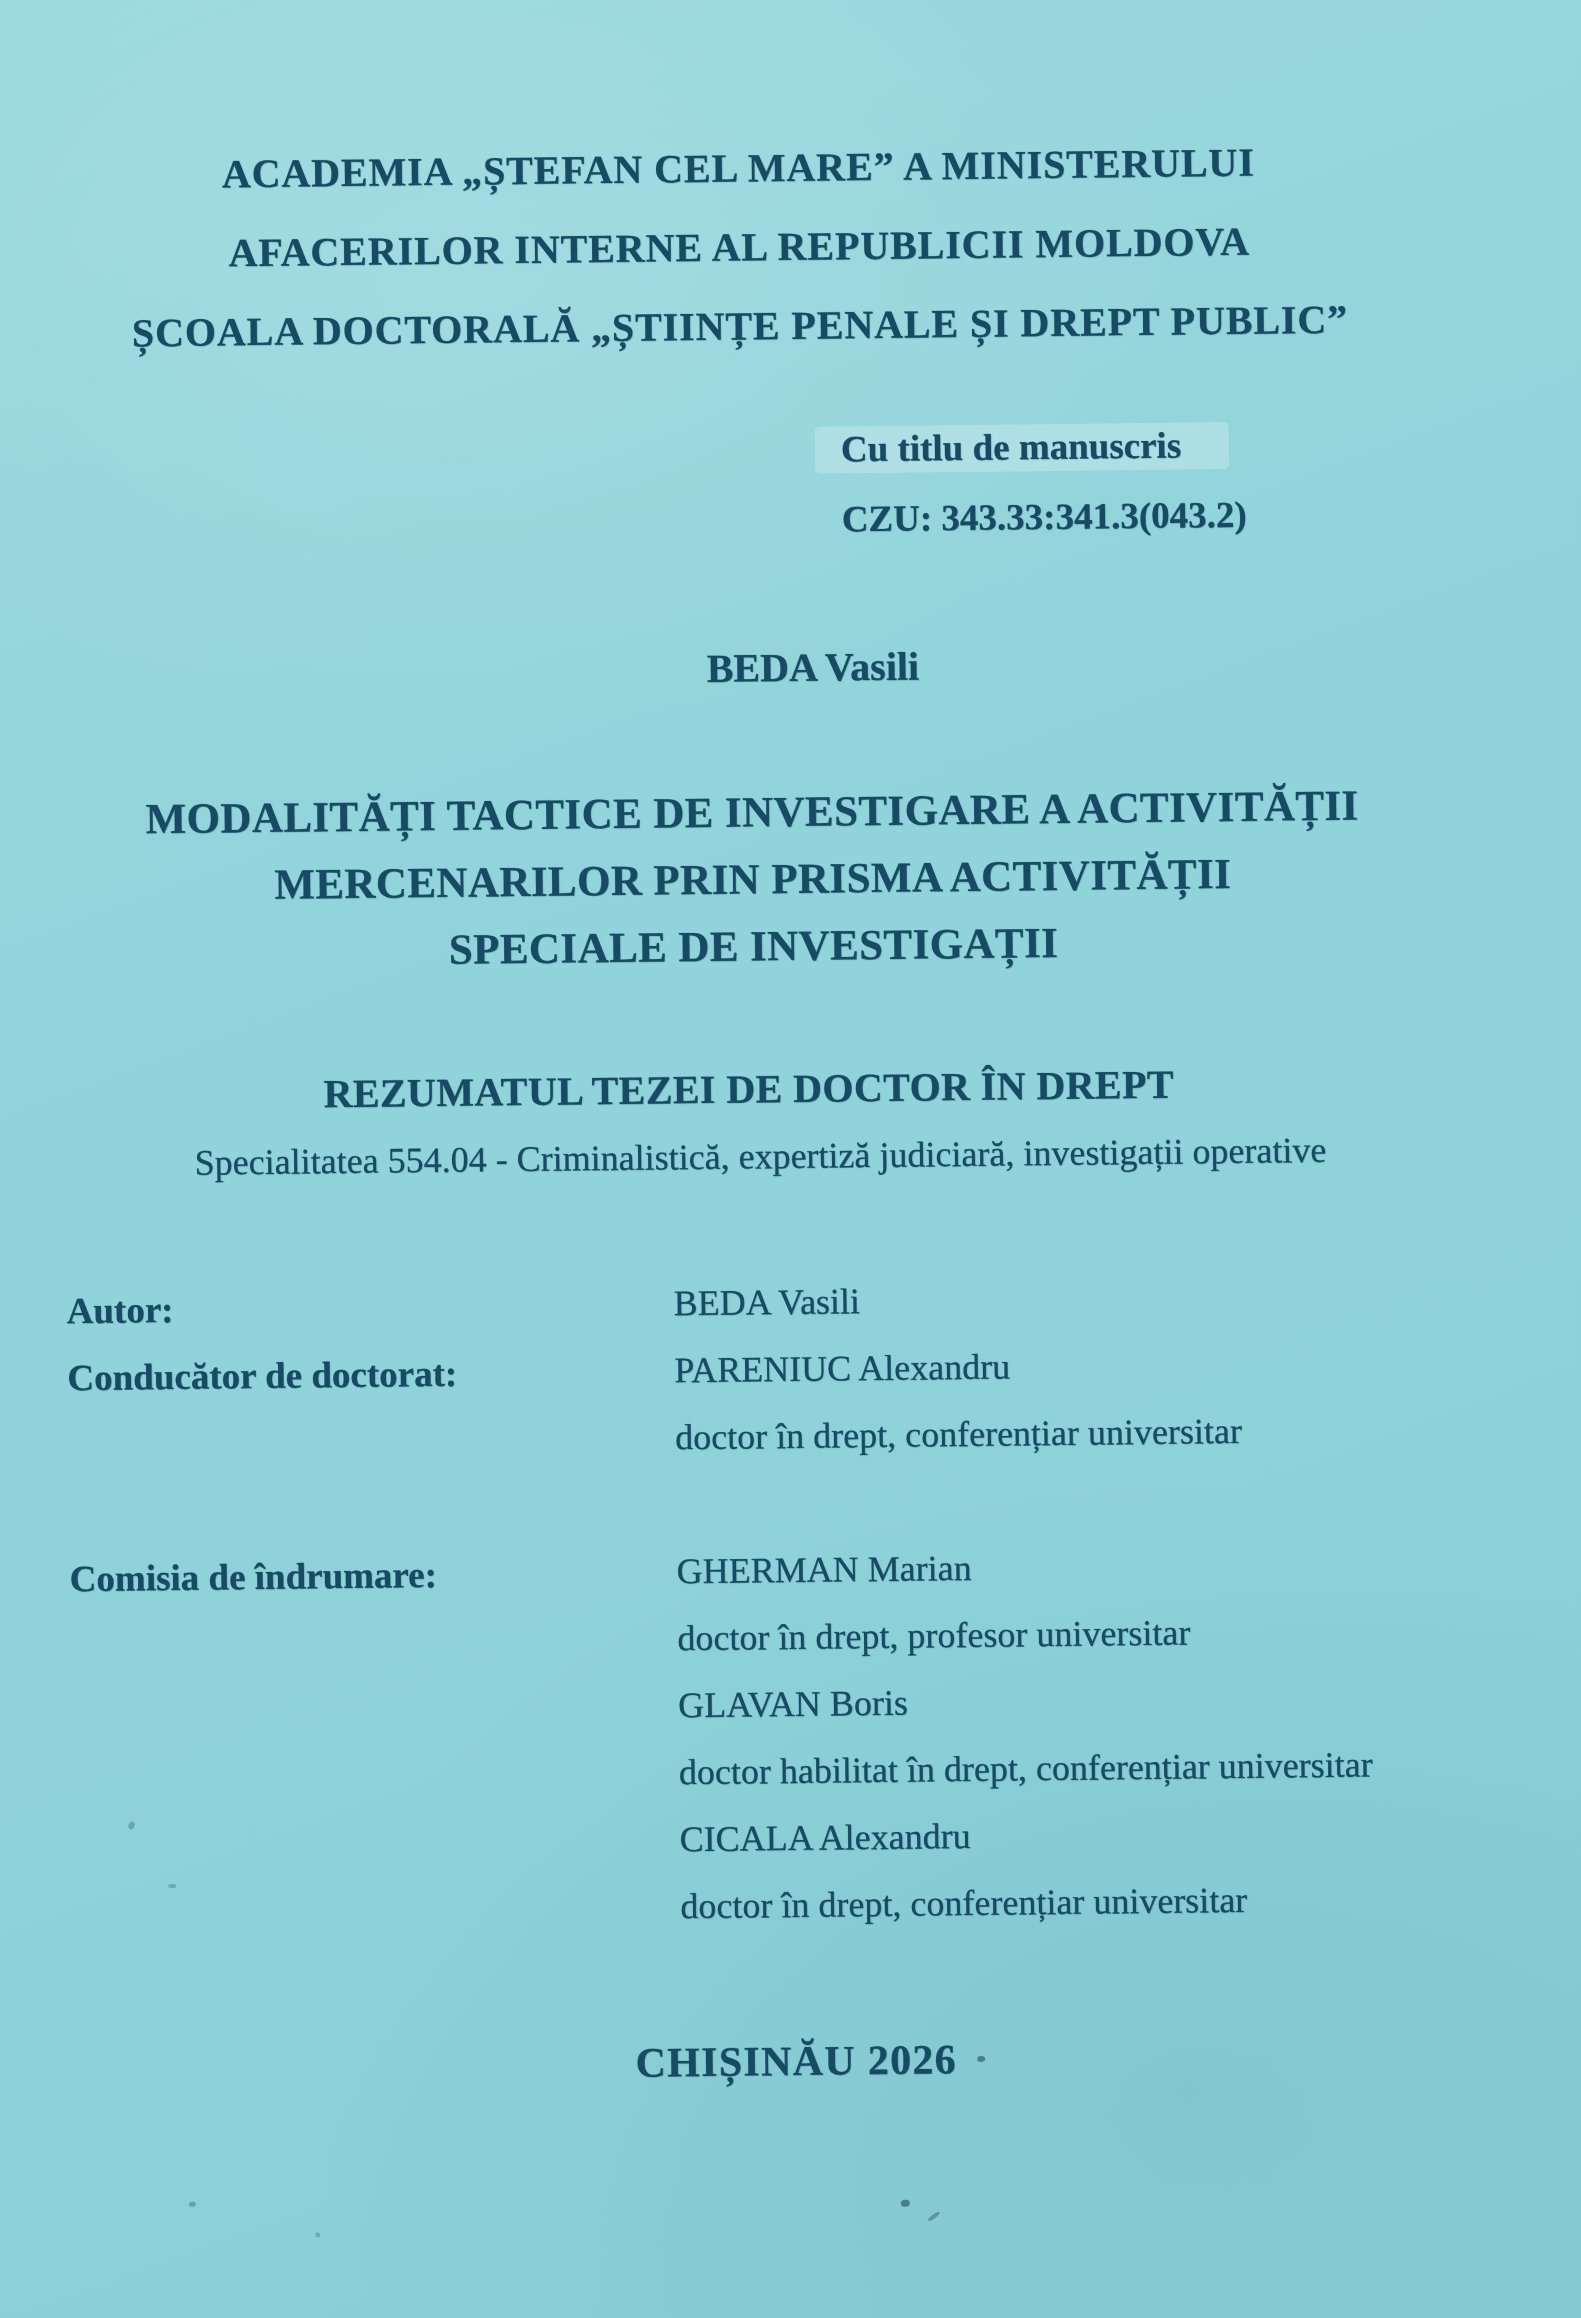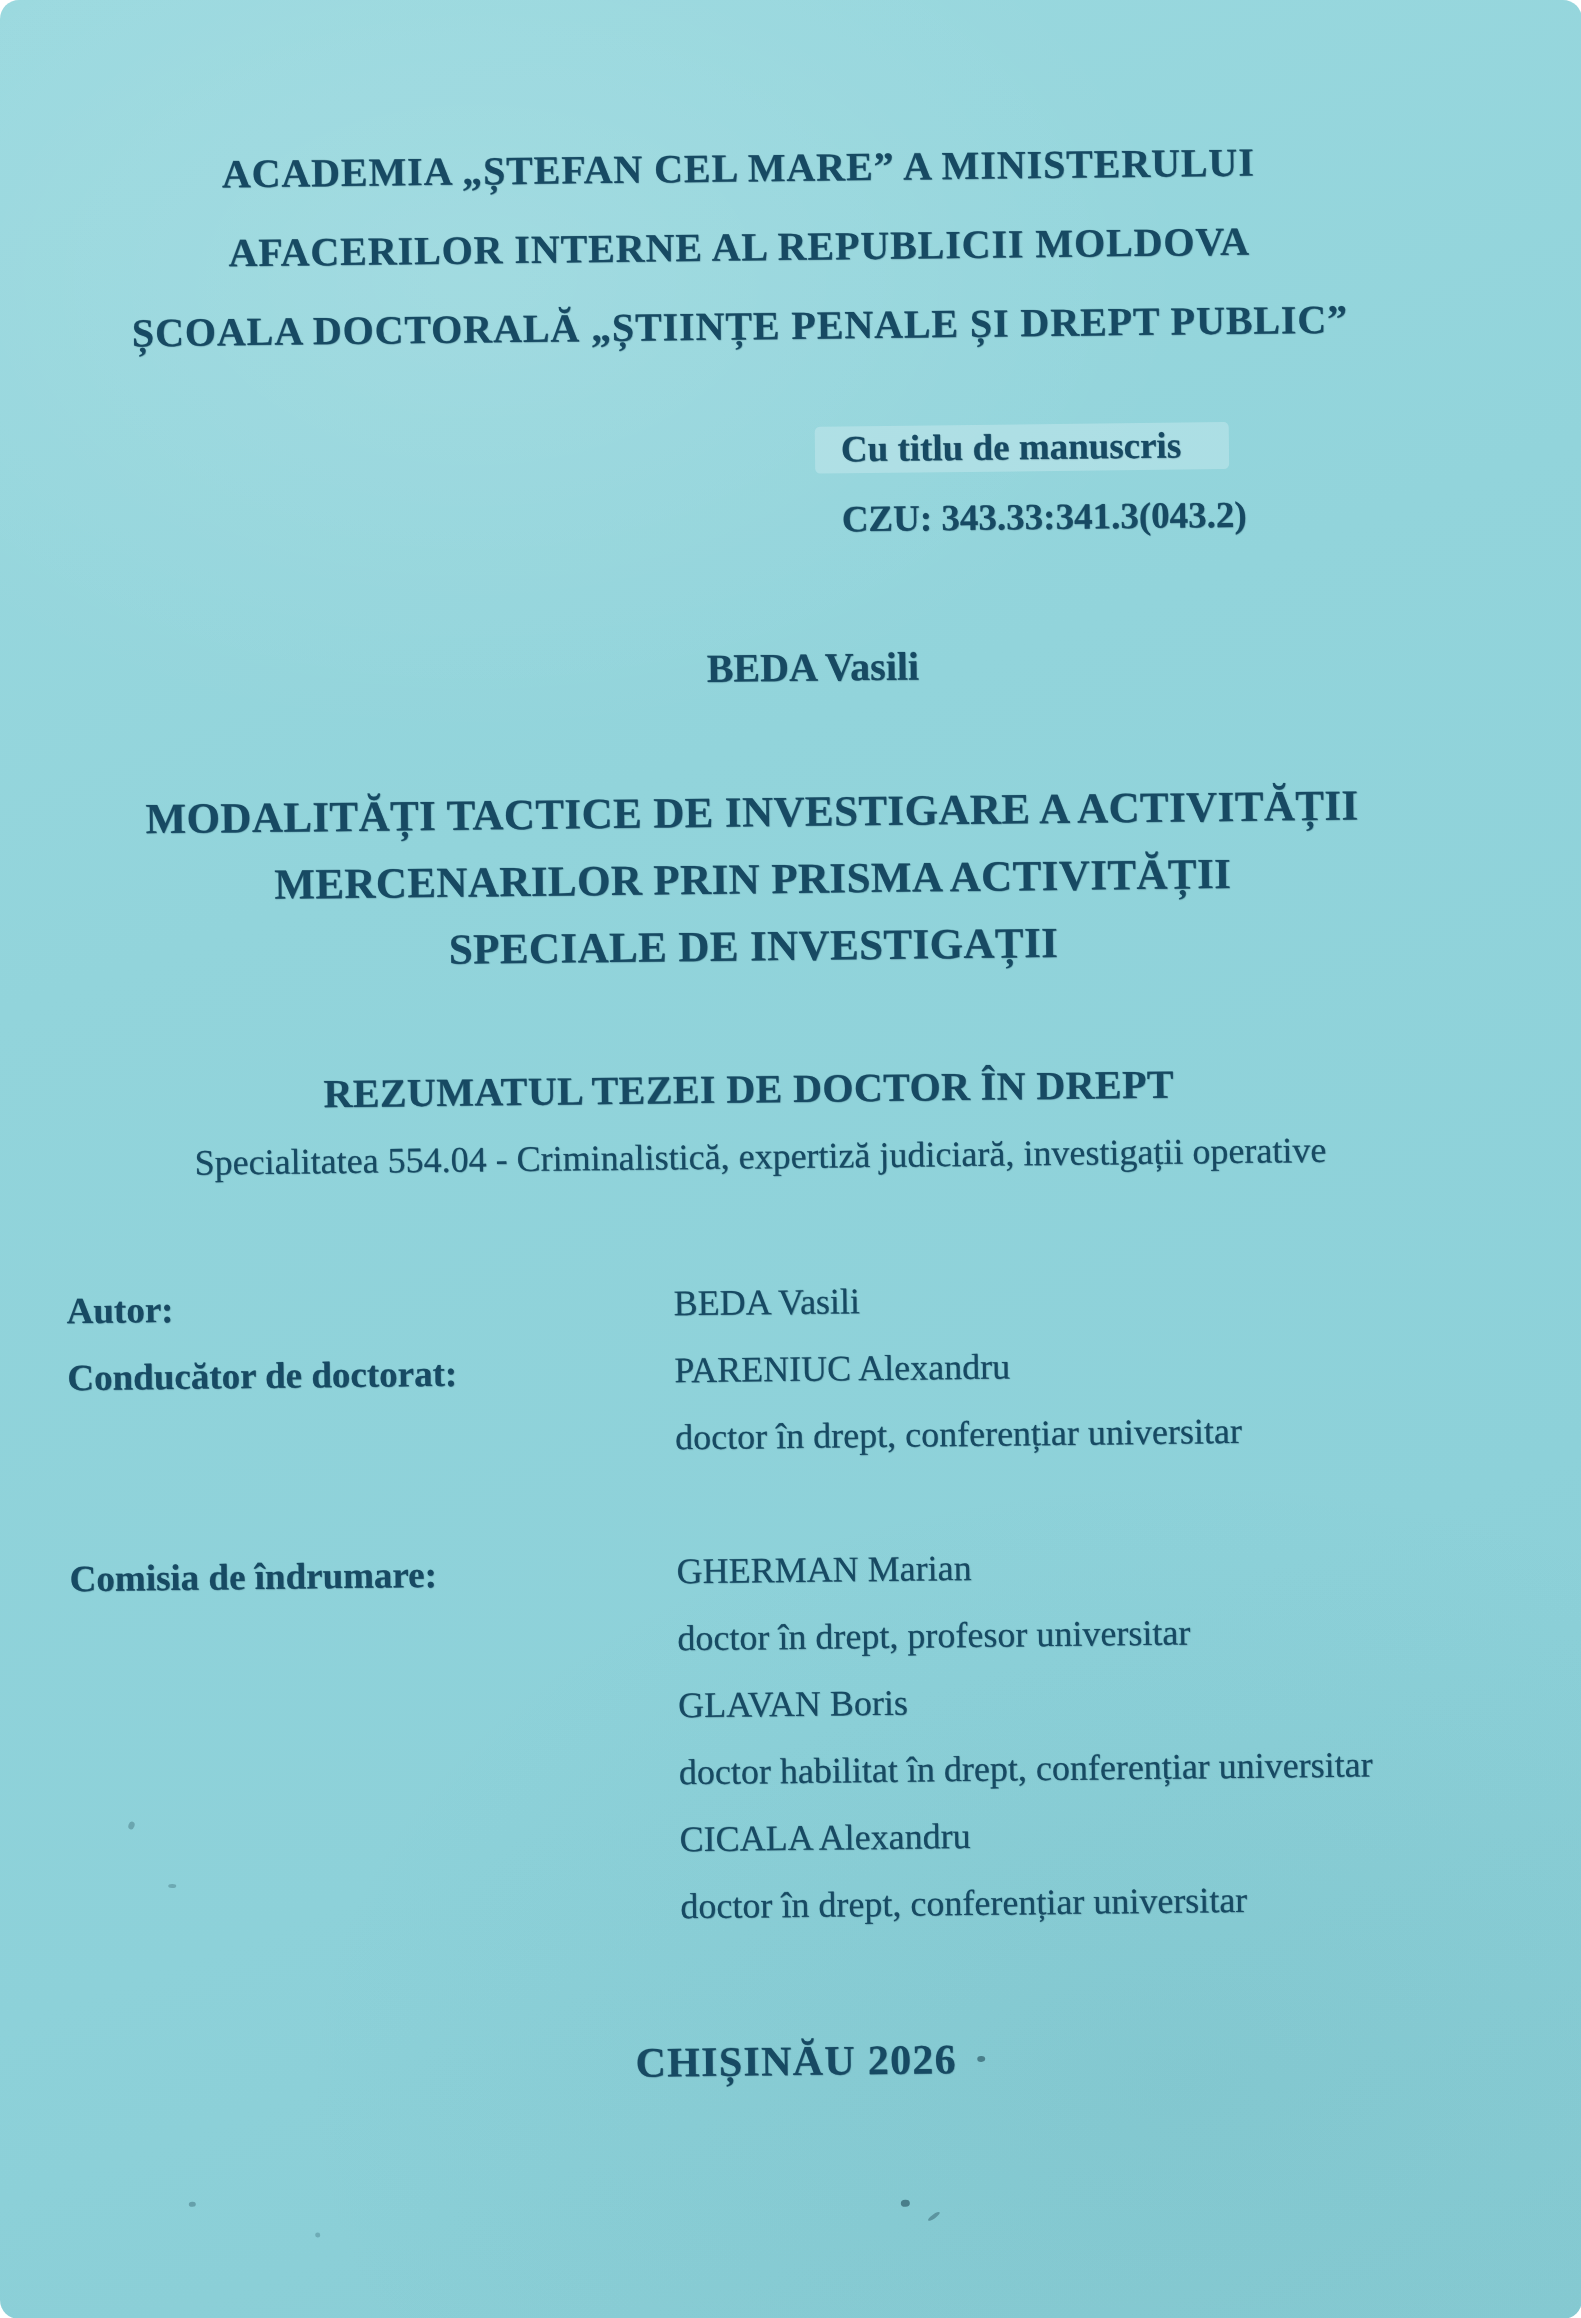--- a/index.html
+++ b/index.html
@@ -13,21 +13,20 @@
     position: relative;
     width: 1582px;
     height: 2319px;
     background:
       radial-gradient(ellipse 1206px 775px at 30% 12%, rgba(255,255,255,0.10), rgba(255,255,255,0) 60%),
       radial-gradient(ellipse 1379px 948px at 75% 90%, rgba(40,120,130,0.08), rgba(40,120,130,0) 65%),
       linear-gradient(160deg, #9bd9df 0%, #92d4db 35%, #8dd1d9 70%, #88ccd4 100%);
     font-family: "Liberation Serif", "DejaVu Serif", serif;
     color: #174a63;
     overflow: hidden;
-    border-radius: 19px;
   }
   .content {
     position: absolute;
     inset: 0;
     transform: rotate(-0.65deg);
     transform-origin: 791px 1159px;
     text-shadow: 0.5px 0.5px 0.9px rgba(18,62,84,0.50), -0.3px -0.3px 0.6px rgba(18,62,84,0.25);
   }
   .header {
     position: absolute;

